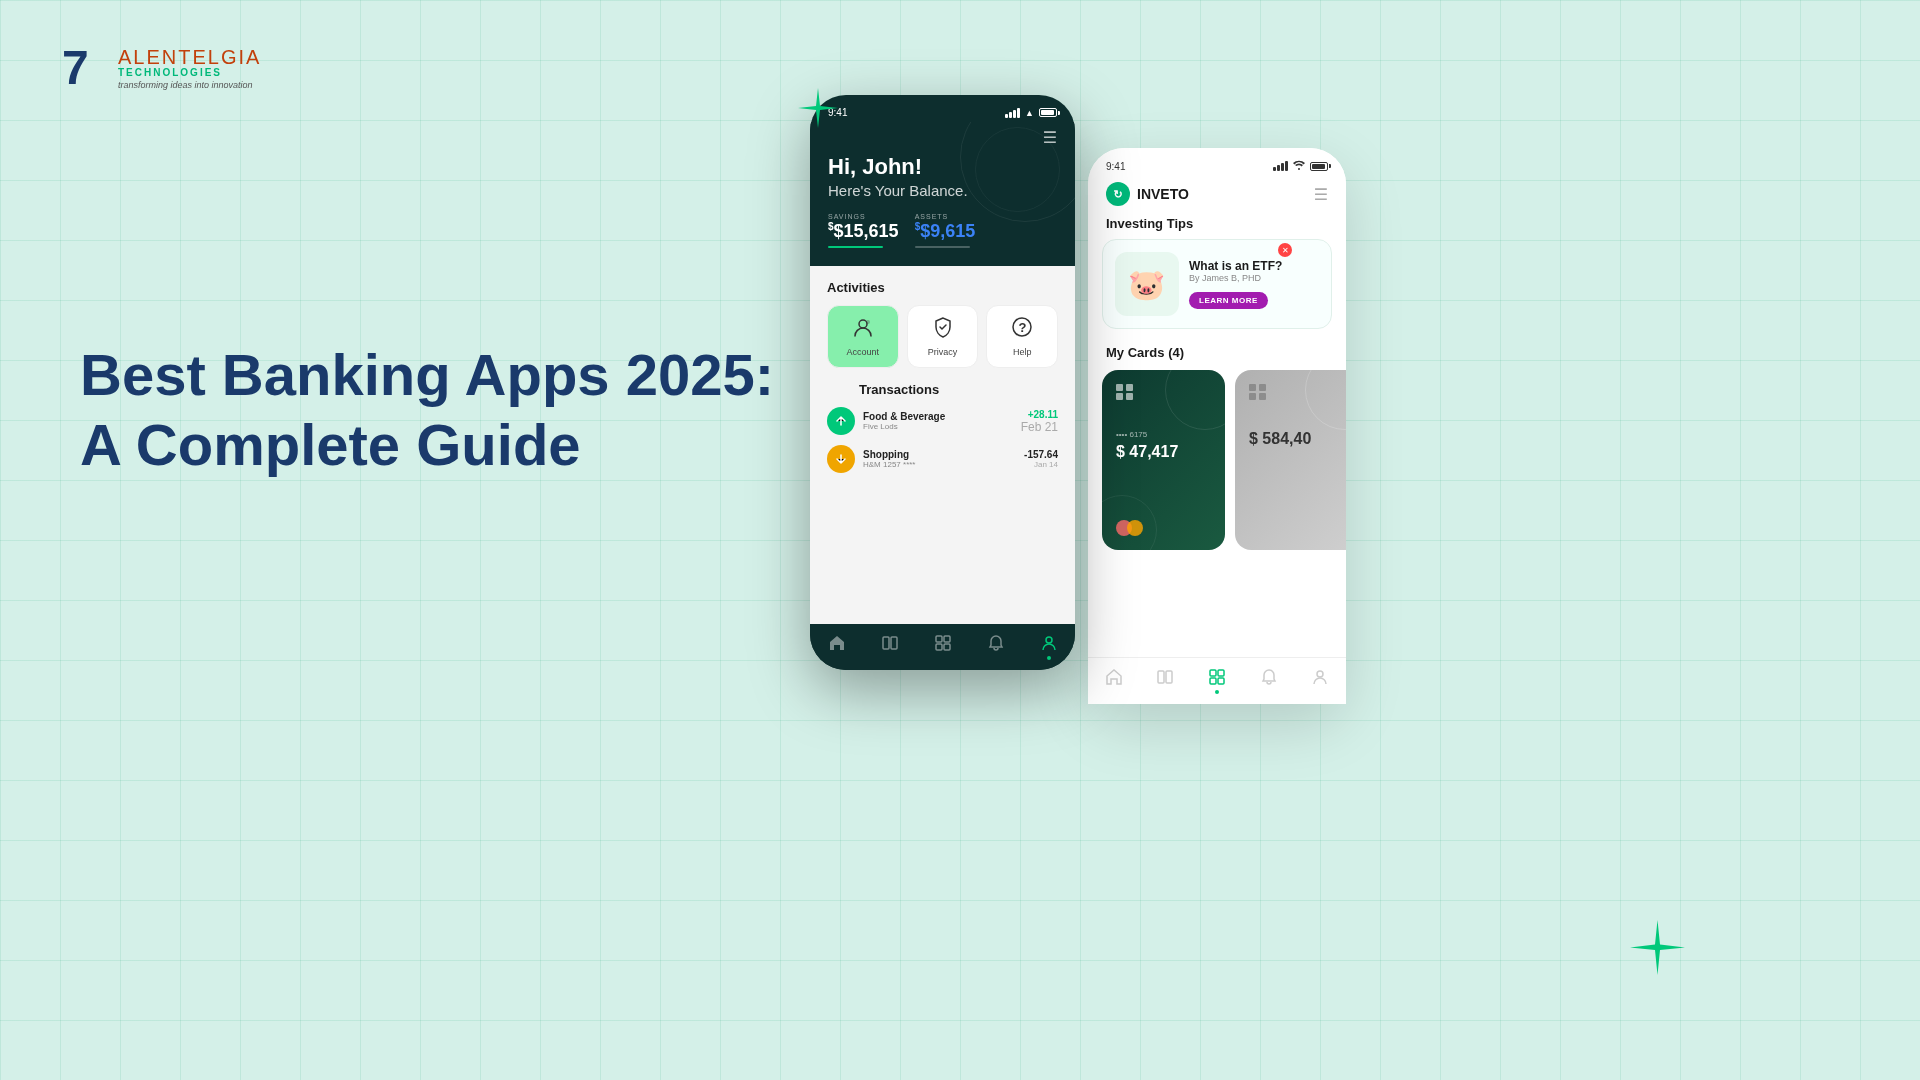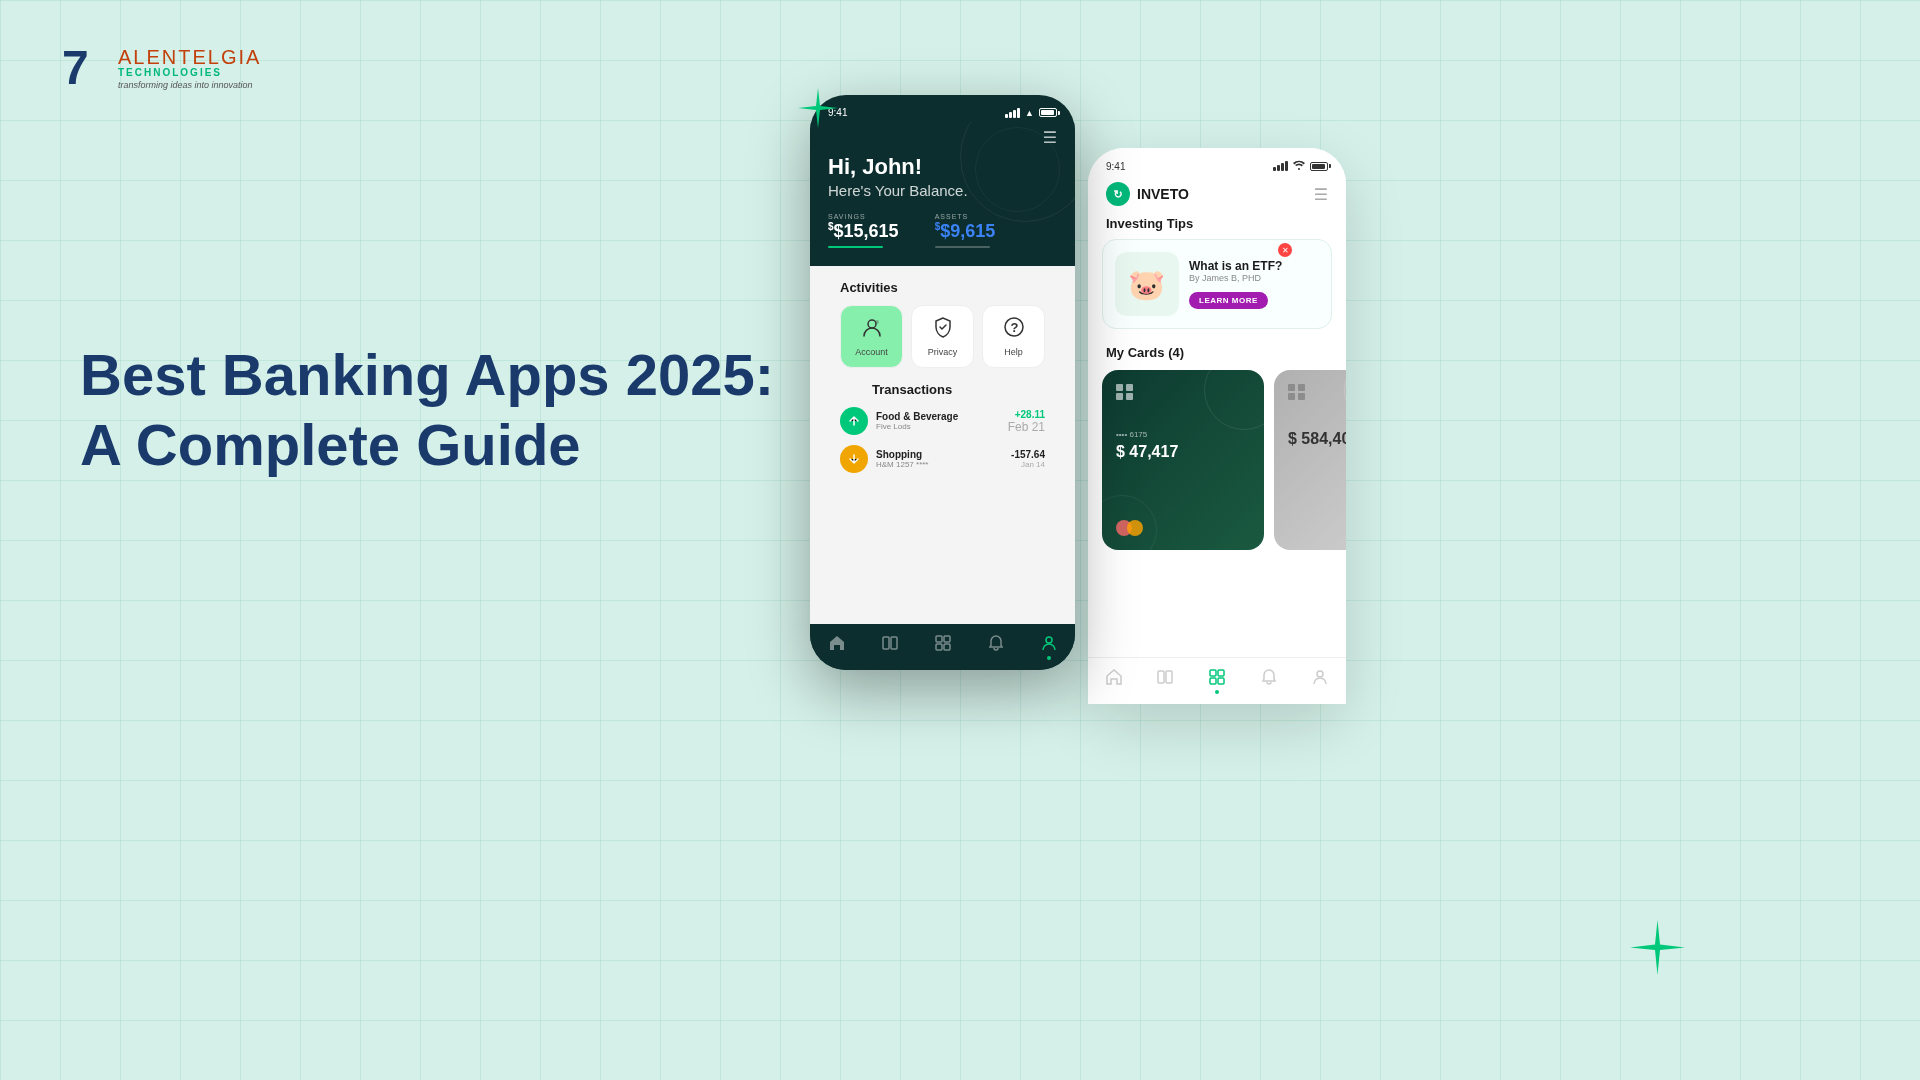--- a/index.html
+++ b/index.html
@@ -229,35 +229,35 @@
         <div class="battery-icon" style="color:white;"></div>
       </div>
     </div>
 
     <div style="padding:6px 18px 18px;background:#0d2e2e;position:relative;overflow:hidden;">
       <div style="position:absolute;top:-30px;right:-15px;width:130px;height:130px;border:1px solid rgba(255,255,255,0.07);border-radius:50%;"></div>
       <div style="position:absolute;top:5px;right:15px;width:85px;height:85px;border:1px solid rgba(255,255,255,0.05);border-radius:50%;"></div>
       <div style="text-align:right;color:rgba(255,255,255,0.7);font-size:16px;margin-bottom:8px;">☰</div>
       <div style="color:white;font-size:22px;font-weight:800;line-height:1.1;">Hi, John!</div>
       <div style="color:rgba(255,255,255,0.8);font-size:15px;margin-top:3px;">Here's Your Balance.</div>
-      <div style="display:flex;gap:36px;margin-top:14px;align-items:center;">
+      <div style="display:flex;gap:16px;margin-top:14px;align-items:center;">
         <div>
           <div style="color:rgba(255,255,255,0.55);font-size:7px;letter-spacing:1px;">SAVINGS</div>
           <div style="color:white;font-size:18px;font-weight:800;margin-top:1px;"><sup style="font-size:10px;">$</sup><span style="font-size:18px;">$15,615</span></div>
           <div style="height:2px;background:#00c87a;border-radius:2px;width:55px;margin-top:4px;"></div>
         </div>
         <div>
           <div style="color:rgba(255,255,255,0.55);font-size:7px;letter-spacing:1px;">ASSETS</div>
           <div style="color:#3b82f6;font-size:18px;font-weight:800;margin-top:1px;"><sup style="font-size:10px;">$</sup><span style="font-size:18px;">$9,615</span></div>
           <div style="height:2px;background:rgba(255,255,255,0.25);border-radius:2px;width:55px;margin-top:4px;"></div>
         </div>
       </div>
     </div>
 
-    <div style="background:#f4f4f4;flex:1;padding:14px 30px 0;overflow:hidden;">
+    <div style="background:#f4f4f4;flex:1;padding:14px 17px 0;overflow:hidden;">
       <div style="font-size:13px;font-weight:700;color:#1a1a1a;margin-bottom:10px;">Activities</div>
 
       <div style="display:flex;gap:8px;margin-bottom:14px;">
 
         <div style="flex:1;background:#86efac;border-radius:12px;padding:10px 6px;text-align:center;border:1px solid #eee;">
           <div style="font-size:18px;margin-bottom:4px;color:#333;">
             <svg width="22" height="22" viewBox="0 0 22 22" fill="none" xmlns="http://www.w3.org/2000/svg">
               <circle cx="11" cy="8" r="4" stroke="#333" stroke-width="1.5"></circle>
               <path d="M3 20c0-4.4 3.6-8 8-8s8 3.6 8 8" stroke="#333" stroke-width="1.5" stroke-linecap="round"></path>
               <circle cx="16" cy="6" r="2" fill="#333" opacity="0.3"></circle>
@@ -400,21 +400,21 @@
           <button style="background:#a21caf;color:white;font-size:8px;font-weight:700;padding:4px 10px;border-radius:20px;border:none;text-transform:uppercase;letter-spacing:0.5px;cursor:pointer;">LEARN MORE</button>
         </div>
       </div>
     </div>
 
     <div style="background:white;padding-top:6px;">
       <div style="font-size:13px;font-weight:800;color:#1a1a1a;padding:0 18px 10px;">My Cards (4)</div>
 
       <div style="display:flex;gap:10px;padding:0 14px;overflow:hidden;">
 
-        <div style="width:162px;height:180px;border-radius:16px;background:linear-gradient(135deg,#0d3a30,#1a5a40);padding:14px;flex-shrink:0;position:relative;overflow:hidden;">
+        <div style="width:123px;height:180px;border-radius:16px;background:linear-gradient(135deg,#0d3a30,#1a5a40);padding:14px;flex-shrink:0;position:relative;overflow:hidden;">
           <div style="position:absolute;top:-20px;right:-20px;width:80px;height:80px;border:1px solid rgba(255,255,255,0.1);border-radius:50%;"></div>
           <div style="position:absolute;bottom:-15px;left:-15px;width:70px;height:70px;border:1px solid rgba(255,255,255,0.07);border-radius:50%;"></div>
           <div style="display:grid;grid-template-columns:1fr 1fr;grid-template-rows:1fr 1fr;gap:2px;width:18px;margin-bottom:30px;">
             <div style="width:7px;height:7px;background:rgba(255,255,255,0.6);border-radius:1px;"></div>
             <div style="width:7px;height:7px;background:rgba(255,255,255,0.6);border-radius:1px;"></div>
             <div style="width:7px;height:7px;background:rgba(255,255,255,0.6);border-radius:1px;"></div>
             <div style="width:7px;height:7px;background:rgba(255,255,255,0.6);border-radius:1px;"></div>
           </div>
           <div style="font-size:8px;color:rgba(255,255,255,0.6);margin-bottom:4px;">•••• 6175</div>
           <div style="font-size:16px;font-weight:800;color:white;">$ 47,417</div>

